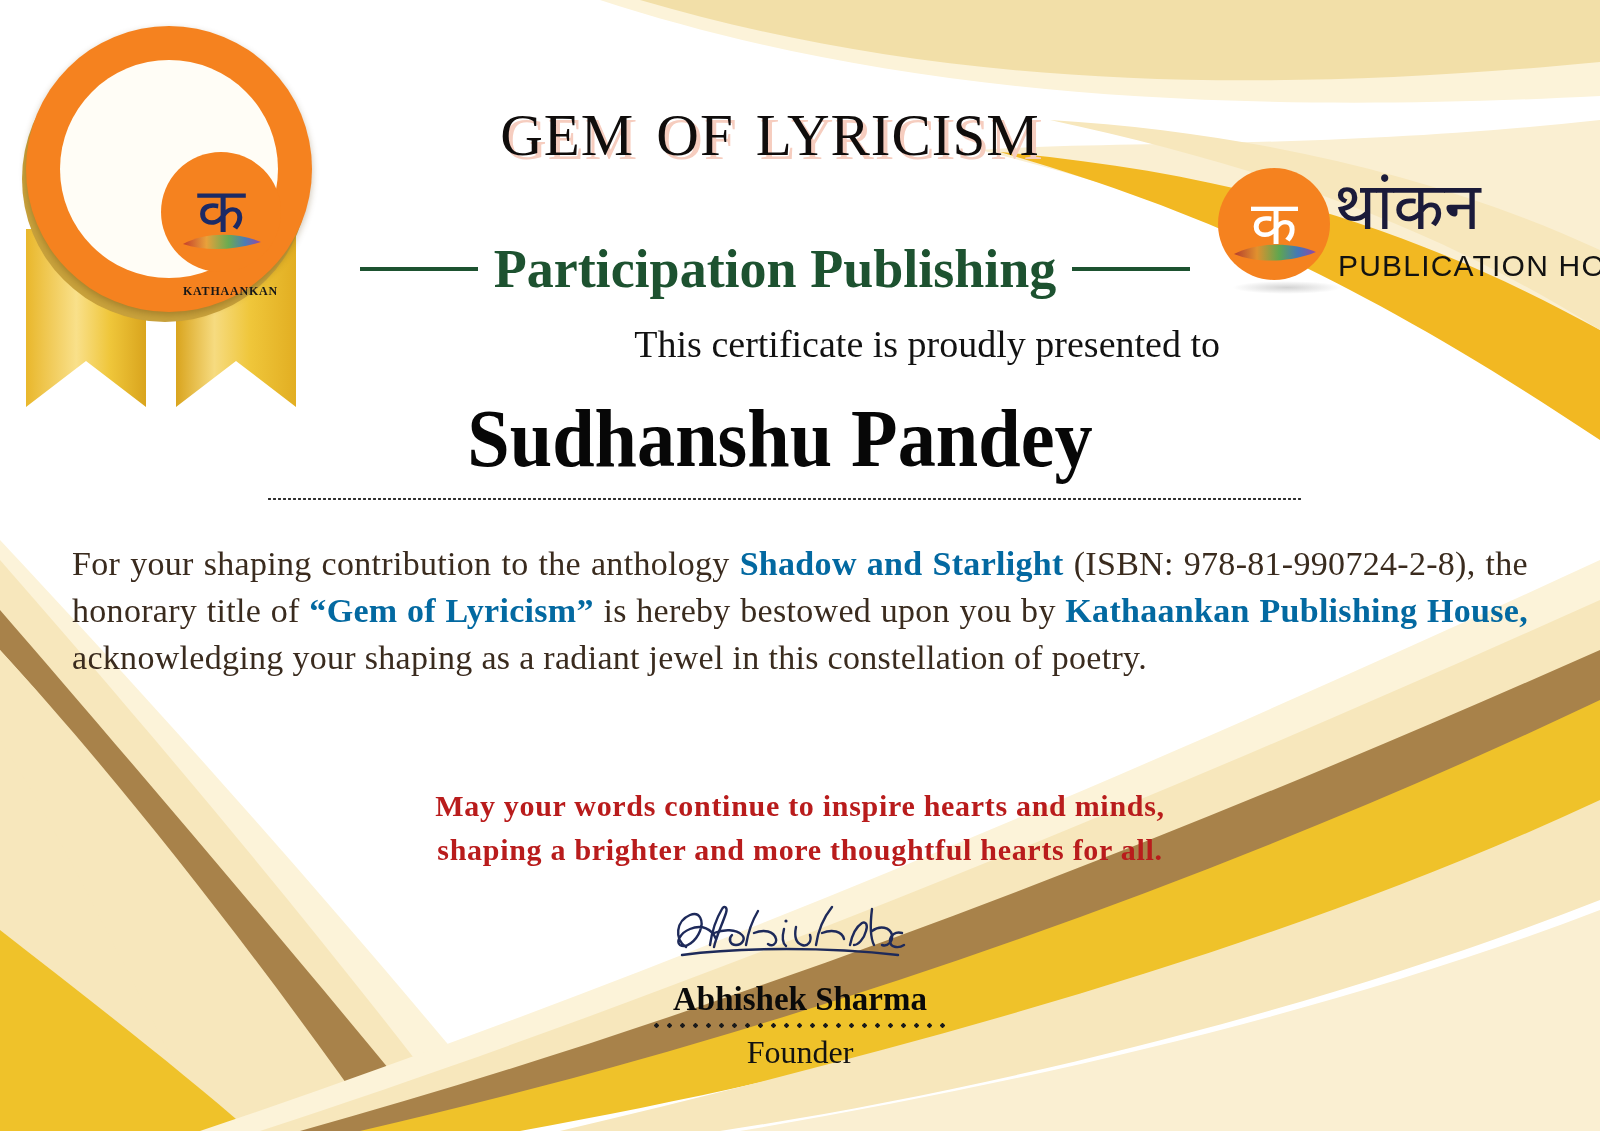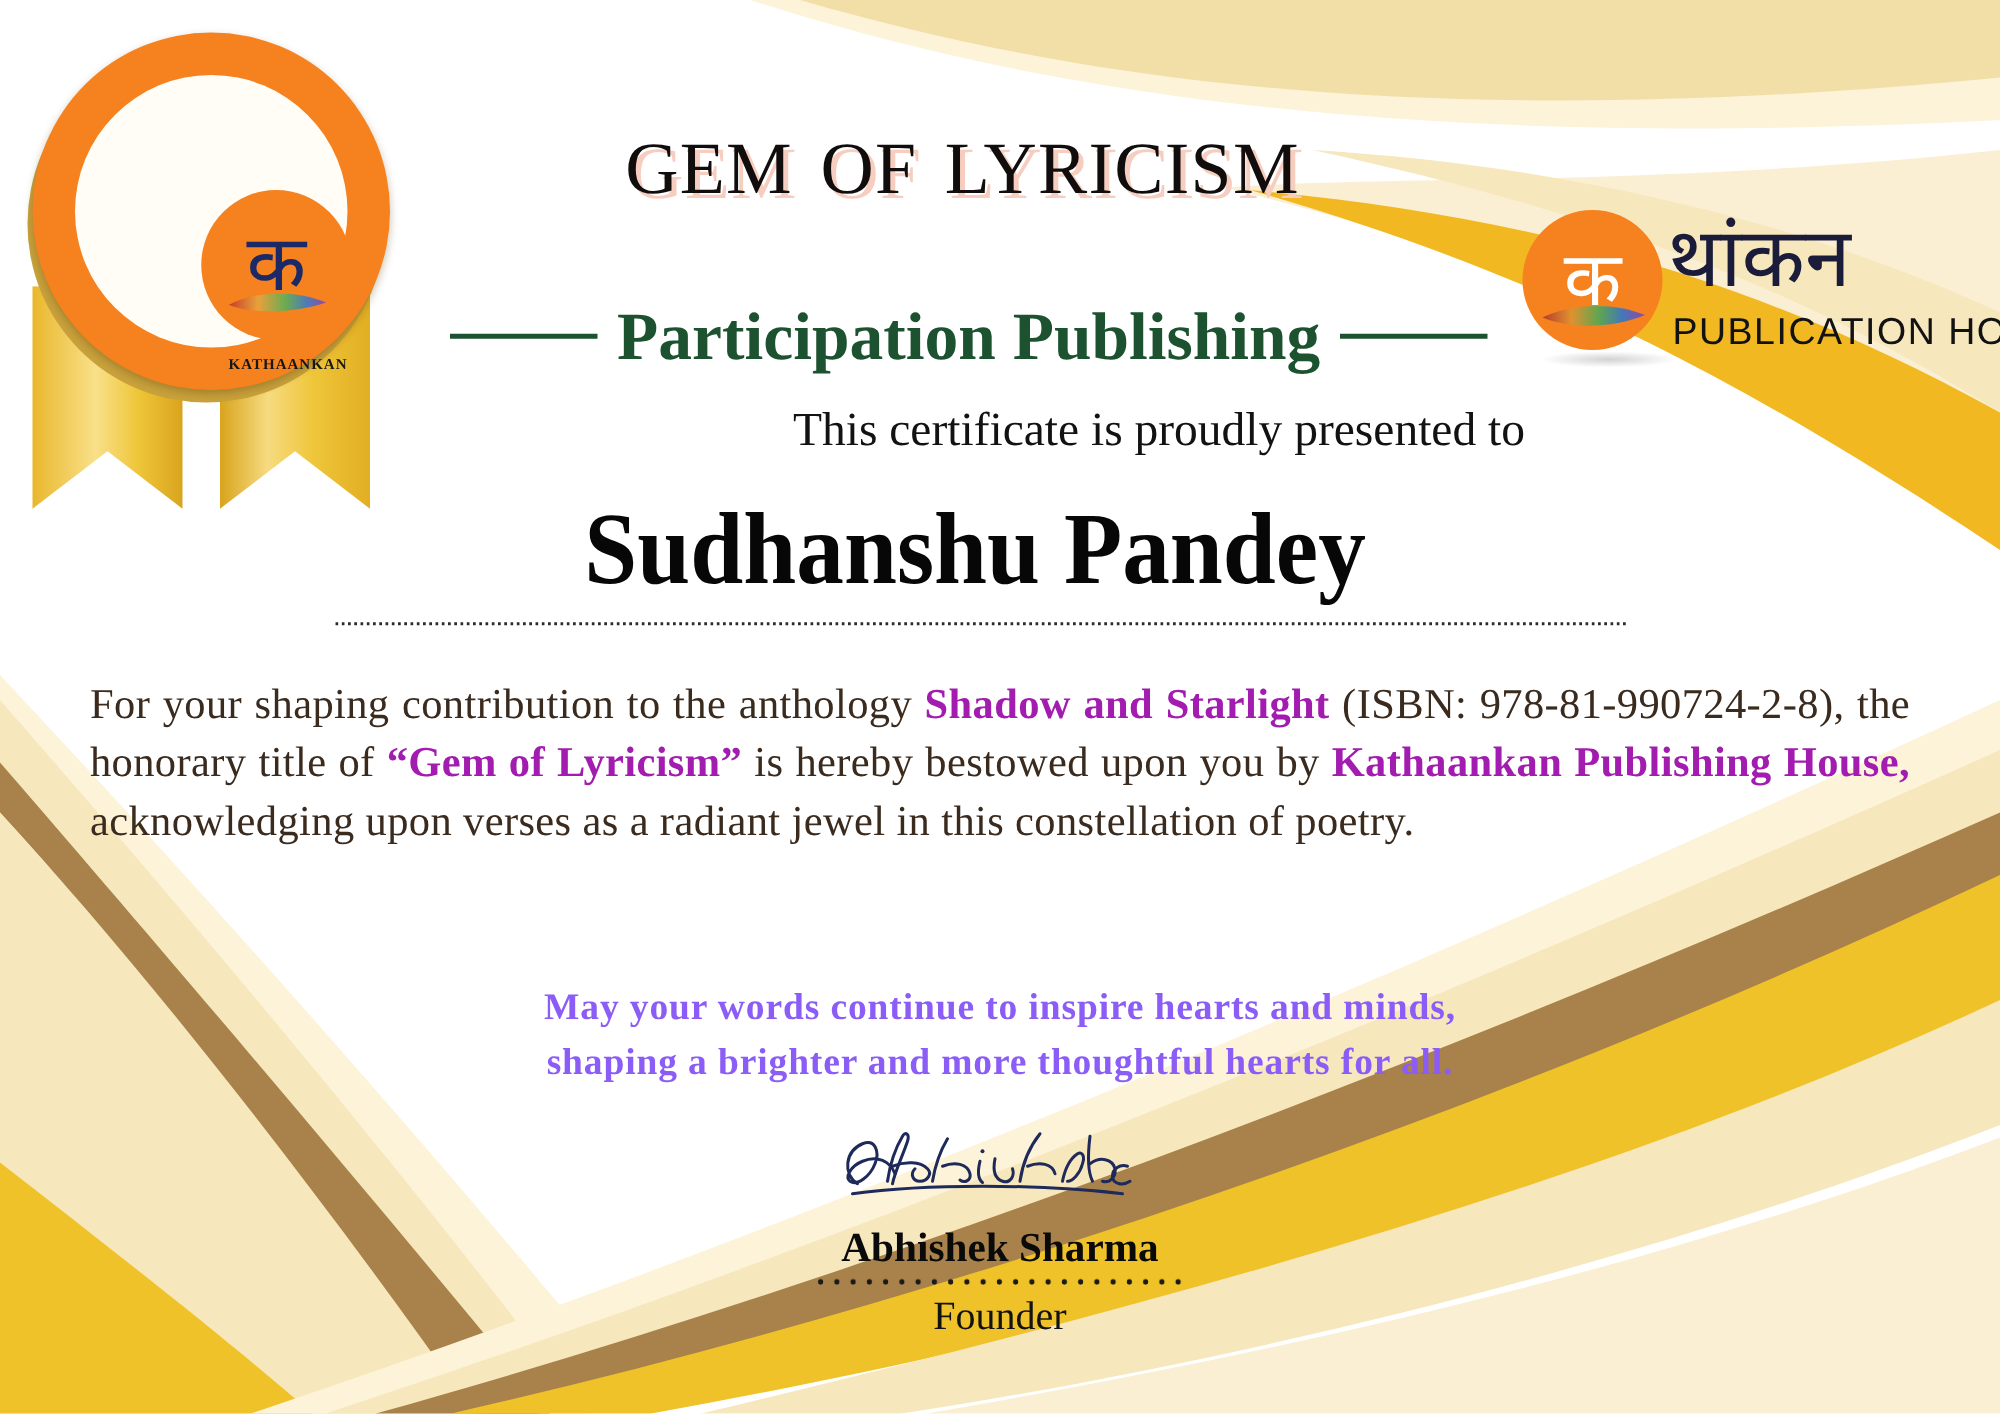--- a/index.html
+++ b/index.html
@@ -169,33 +169,33 @@
     left: 72px;
     top: 540px;
     width: 1456px;
     font-family: "Liberation Serif", "DejaVu Serif", serif;
     font-size: 34px;
     line-height: 47px;
     color: #3a2b1e;
     text-align: justify;
     letter-spacing: 0.3px;
   }
-  #body-paragraph b { font-weight: 700; color: #a21caf; }
+  #body-paragraph b { font-weight: 700; color: #0369a1; }
 
   #closing-block {
     position: absolute;
     left: 300px;
     top: 784px;
     width: 1000px;
     text-align: center;
     font-family: "Liberation Serif", "DejaVu Serif", serif;
     font-size: 30px;
     line-height: 44px;
     font-weight: 700;
-    color: #8b5cf6;
+    color: #b91c1c;
     letter-spacing: 0.7px;
   }
 
   
   #signature-block {
     position: absolute;
     left: 620px;
     top: 895px;
     width: 360px;
     text-align: center;
@@ -376,21 +376,21 @@
     <span class="subtitle-rule"></span>
     <span id="subtitle">Participation Publishing</span>
     <span class="subtitle-rule"></span>
   </div>
 
   <div id="presented-line">This certificate is proudly presented to</div>
 
   <div id="recipient-name">Sudhanshu Pandey</div>
   <div id="name-rule"></div>
 
-  <div id="body-paragraph"><span>For your shaping contribution to the anthology </span><b>Shadow and Starlight</b><span> (ISBN: 978-81-990724-2-8), the honorary title of </span><b>“Gem of Lyricism”</b><span> is hereby bestowed upon you by </span><b>Kathaankan Publishing House,</b><span> acknowledging upon verses as a radiant jewel in this constellation of poetry.</span></div>
+  <div id="body-paragraph"><span>For your shaping contribution to the anthology </span><b>Shadow and Starlight</b><span> (ISBN: 978-81-990724-2-8), the honorary title of </span><b>“Gem of Lyricism”</b><span> is hereby bestowed upon you by </span><b>Kathaankan Publishing House,</b><span> acknowledging your shaping as a radiant jewel in this constellation of poetry.</span></div>
 
   <div id="closing-block">
     <div>May your words continue to inspire hearts and minds,</div>
     <div>shaping a brighter and more thoughtful hearts for all.</div>
   </div>
 
   <div id="signature-block">
     <svg id="signature-mark" viewBox="0 0 300 68" aria-hidden="true">
       <g fill="none" stroke="#1E2A5A" stroke-width="2.4" stroke-linecap="round" stroke-linejoin="round">
         <path d="M36,52 C24,44 26,26 40,20 C50,16 54,26 50,36 C46,46 36,54 30,50

